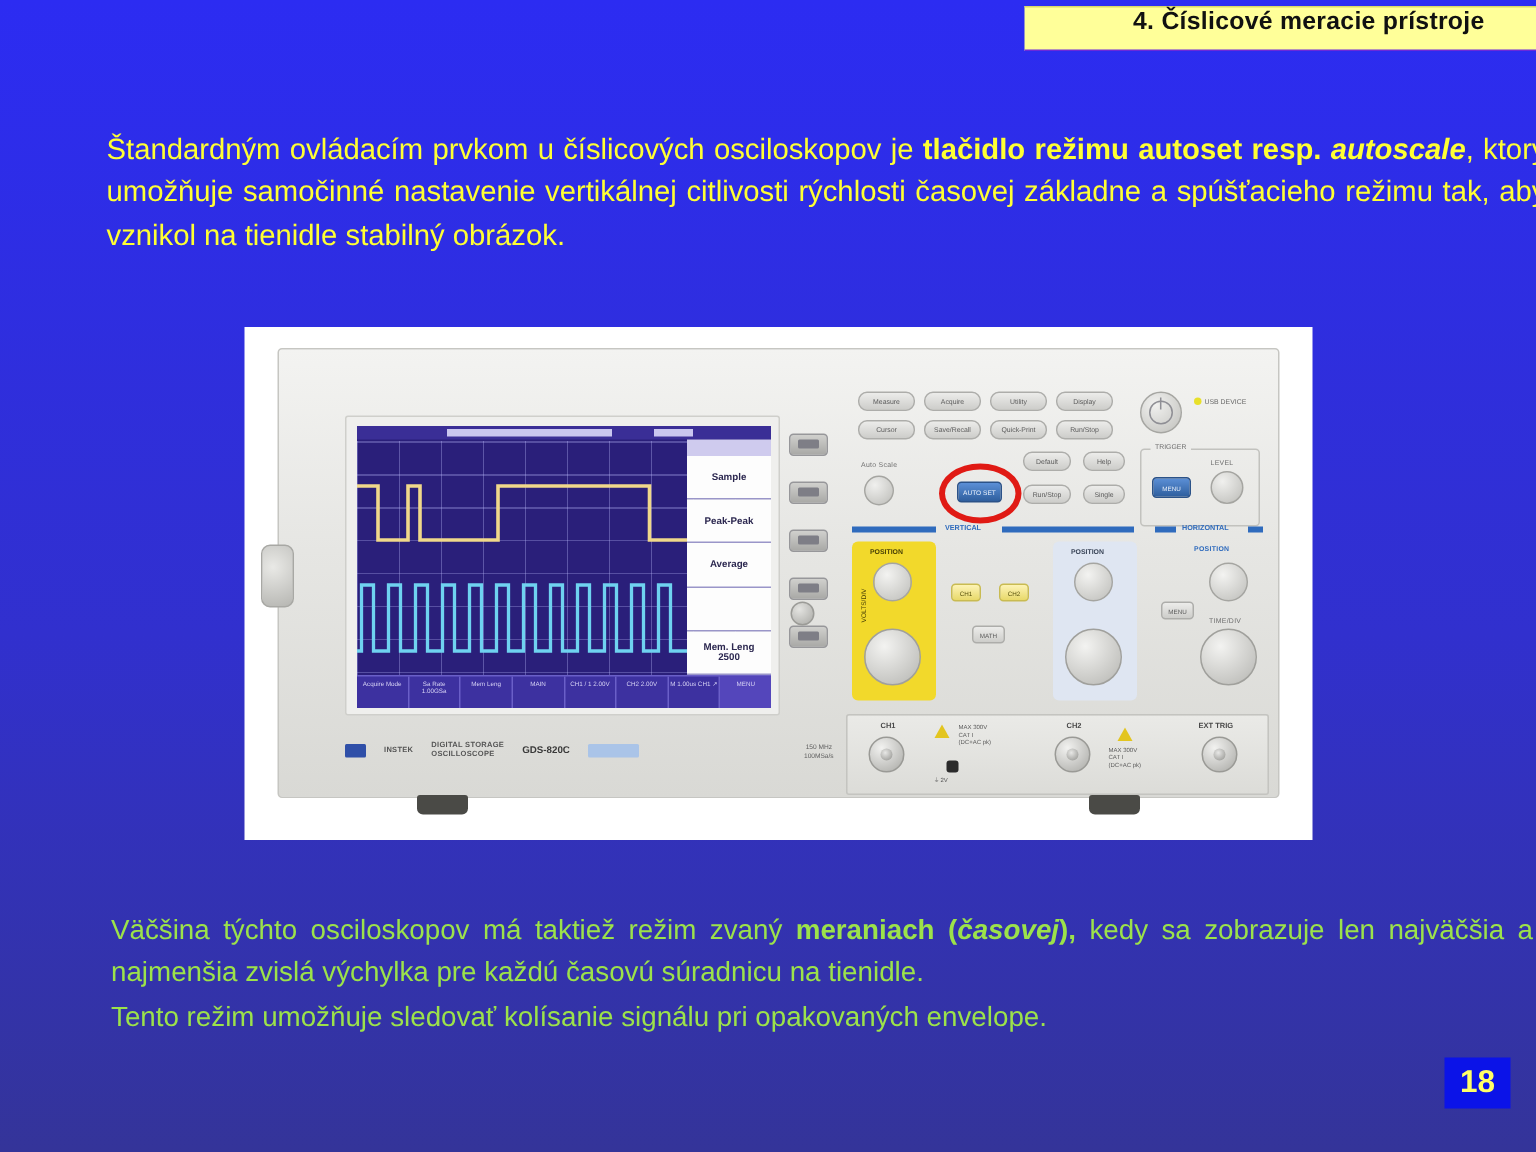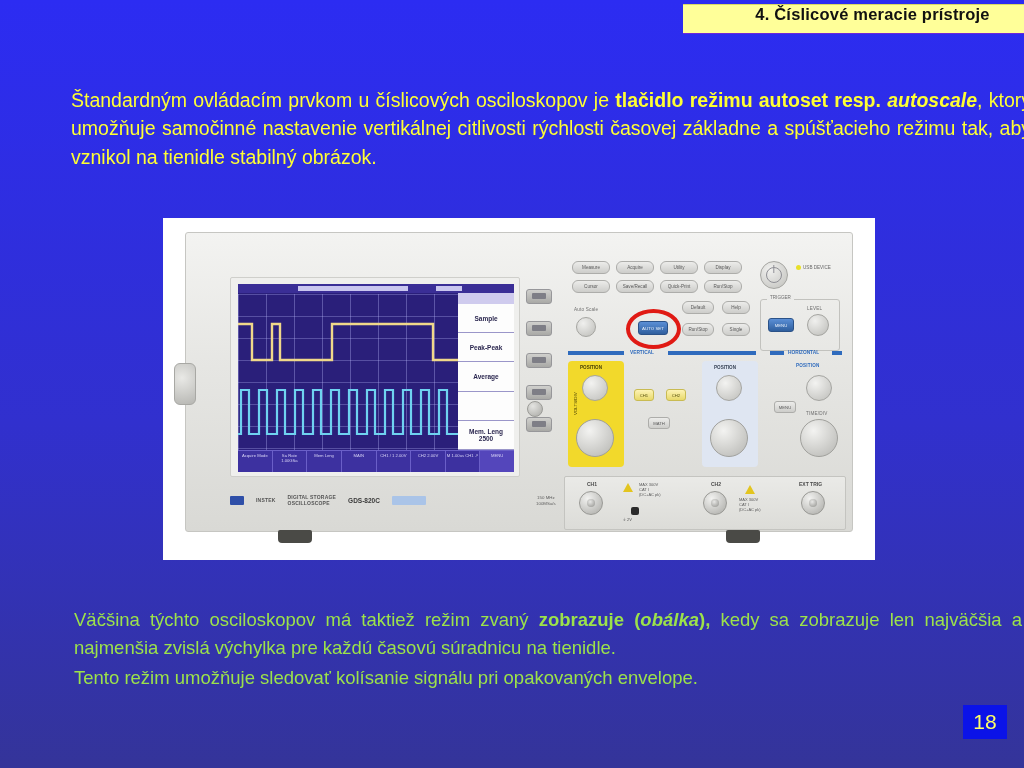--- a/index.html
+++ b/index.html
@@ -327,21 +327,21 @@
   .foot{
     position:absolute; bottom:-12px; width:34px; height:13px;
     background:#4a4a46; border-radius:2px 2px 4px 4px;
   }
 
   
   #page-number-box{
     position:absolute; left:963px; top:705px; width:44px; height:34px;
     background:#0b13e8; display:flex; align-items:center; justify-content:center;
   }
-  #page-number-box .n{ font-size:21px; font-weight:normal; color:#ffff66; }
+  #page-number-box .n{ font-size:21px; font-weight:bold; color:#ffff66; }
 </style>
 </head>
 <body>
 
 <div id="title-banner">
   <span class="t">4. Číslicové meracie prístroje</span>
 </div>
 
 <div class="para" id="intro-paragraph">
   <span>Štandardným ovládacím prvkom u číslicových osciloskopov je </span><span class="b">tlačidlo režimu autoset resp. </span><span class="bi">autoscale</span><span>, ktorý umožňuje samočinné nastavenie vertikálnej citlivosti rýchlosti časovej základne a spúšťacieho režimu tak, aby vznikol na tienidle stabilný obrázok.</span>
@@ -544,19 +544,19 @@
     </div>
     <span id="bw-note" style="white-space:pre;">150 MHz
 100MSa/s</span>
 
     <span class="foot" style="left:92px;"></span>
     <span class="foot" style="left:540px;"></span>
   </div>
 </div>
 
 <div class="para" id="closing-paragraph">
-  <span>Väčšina týchto osciloskopov má taktiež režim zvaný </span><span class="b">zobrazuje (</span><span class="bi">obálka</span><span class="b">),</span><span> kedy sa zobrazuje len najväčšia a najmenšia zvislá výchylka pre každú časovú súradnicu na tienidle.</span>
+  <span>Väčšina týchto osciloskopov má taktiež režim zvaný </span><span class="b">meraniach (</span><span class="bi">časovej</span><span class="b">),</span><span> kedy sa zobrazuje len najväčšia a najmenšia zvislá výchylka pre každú časovú súradnicu na tienidle.</span>
   <div style="margin-top:2px;">Tento režim umožňuje sledovať kolísanie signálu pri opakovaných envelope.</div>
 </div>
 
 <div id="page-number-box">
   <span class="n">18</span>
 </div>
 
 </body></html>

